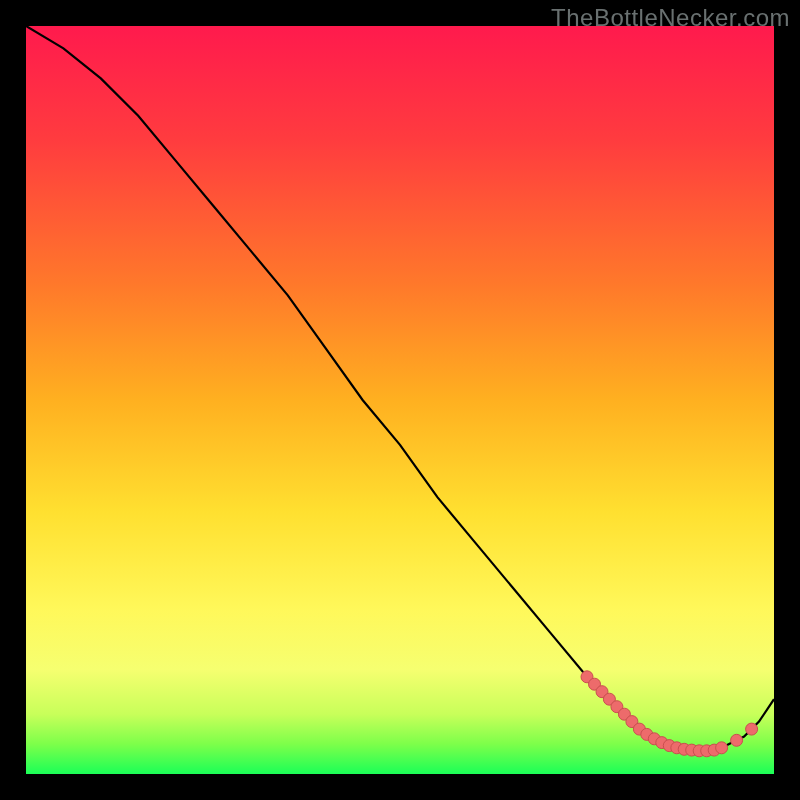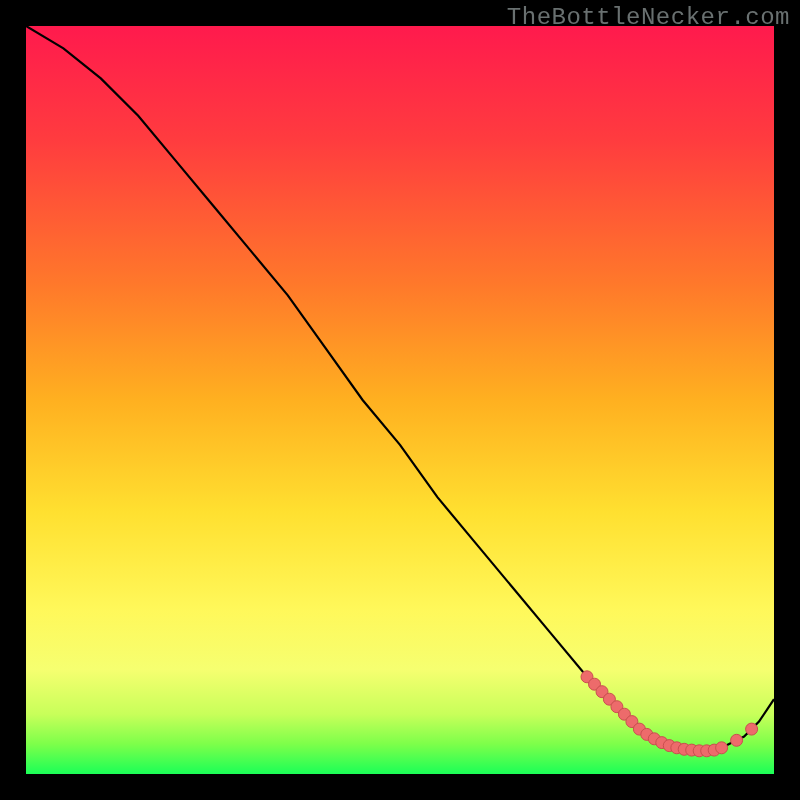--- a/index.html
+++ b/index.html
@@ -20,21 +20,20 @@
   .watermark {
     position: absolute;
     top: 4px;
     right: 10px;
     color: #697070;
     font-size: 24px;
     letter-spacing: 0.5px;
     z-index: 20;
     user-select: none;
     pointer-events: none;
-    font-family: Liberation Mono, monospace;
   }
   .plot {
     position: absolute;
     left: 26px;
     top: 26px;
     width: 748px;
     height: 748px;
     
     background: linear-gradient(
       to bottom,

